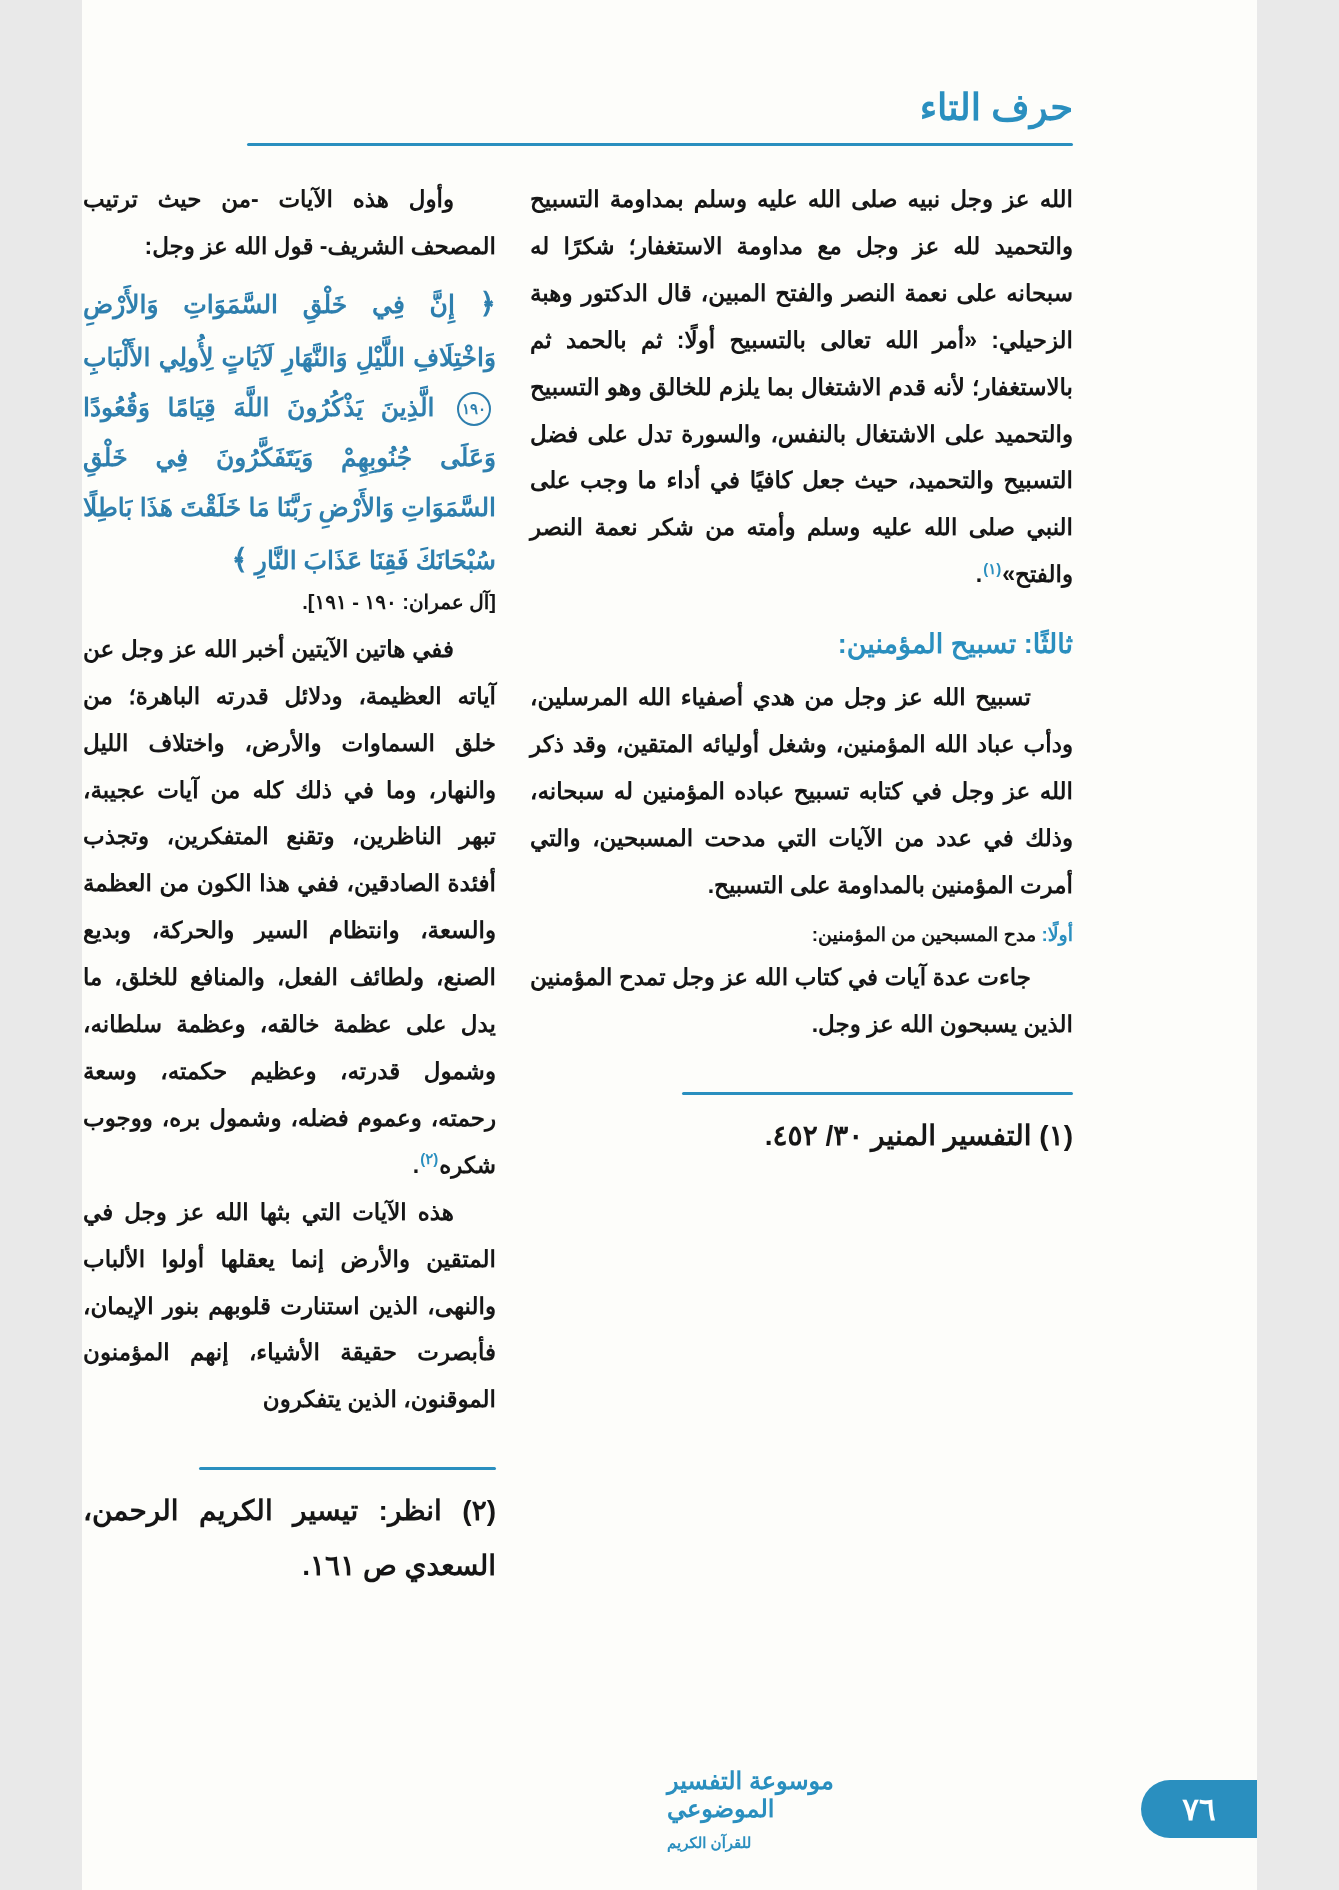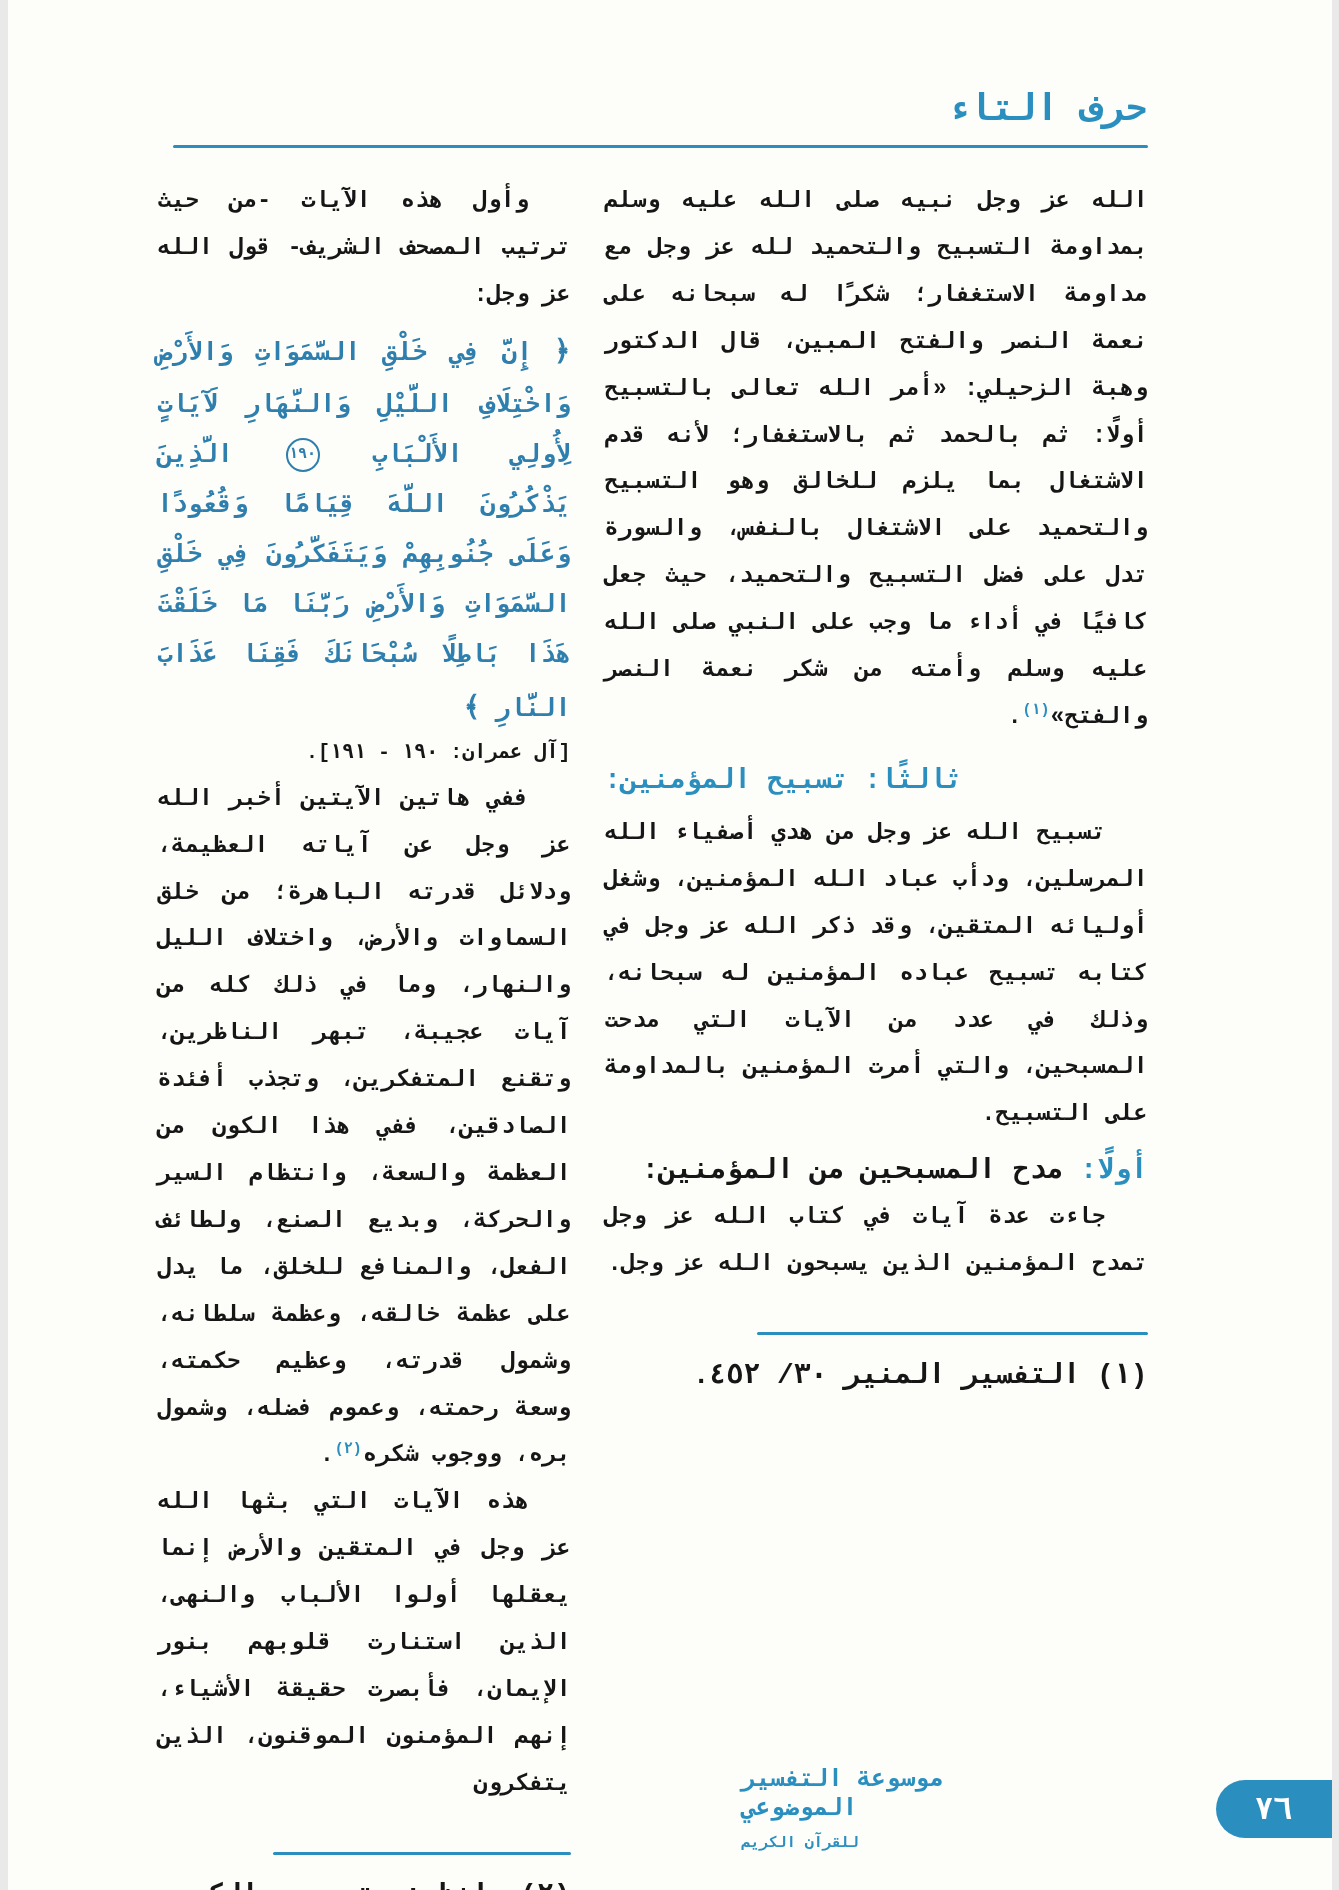--- a/index.html
+++ b/index.html
@@ -4,26 +4,26 @@
 <style>
   :root{
     --accent:#2a8fbf;
     --quran:#2e7fae;
     --ink:#161616;
     --paper:#fdfdfa;
   }
   *{margin:0;padding:0;box-sizing:border-box;}
   html,body{background:#e9e9e9;}
   .page{
-    width:1324px;height:1890px;
+    width:1175px;height:1890px;
     background:var(--paper);
     position:relative;
     margin:0 auto;
     direction:rtl;
-    font-family:Liberation Mono, monospace;
+    font-family:Liberation Sans, sans-serif;
     overflow:hidden;
   }
   .content{padding:86px 184px 0 165px;}
 
   
   .page-header{margin-bottom:30px;}
   .chapter-title{
     font-size:37px;font-weight:700;color:var(--accent);
     text-align:right;letter-spacing:1px;
   }
@@ -41,24 +41,24 @@
     text-align:justify;text-indent:42px;
   }
   .no-indent{text-indent:0;}
   sup.fn-ref{
     color:var(--accent);font-size:15px;font-weight:700;
     vertical-align:super;line-height:0;margin:0 1px;
   }
 
   .section-heading{
     color:var(--accent);font-size:27px;font-weight:700;
-    margin:22px 0 14px;text-align:left;
+    margin:30px 0 14px;text-align:right;
   }
   .sub-heading{
-    font-size:28px;font-weight:700;color:var(--ink);
+    font-size:19px;font-weight:700;color:var(--ink);
     margin:14px 0 8px;text-align:right;
   }
   .sub-heading .lead{color:var(--accent);}
 
   
   .quran{
     color:var(--quran);font-size:25px;font-weight:700;line-height:2.0;
     text-align:justify;margin:6px 0 2px;
   }
   .quran .bracket{font-size:28px;}

